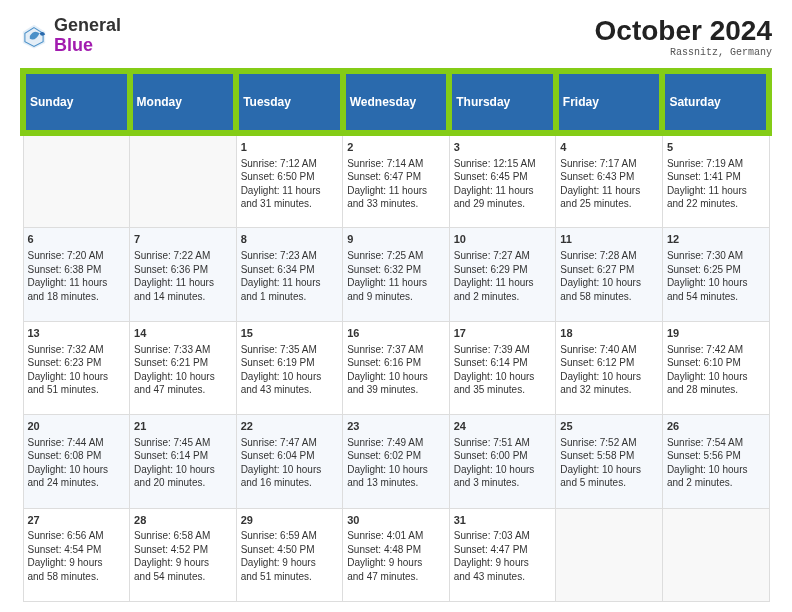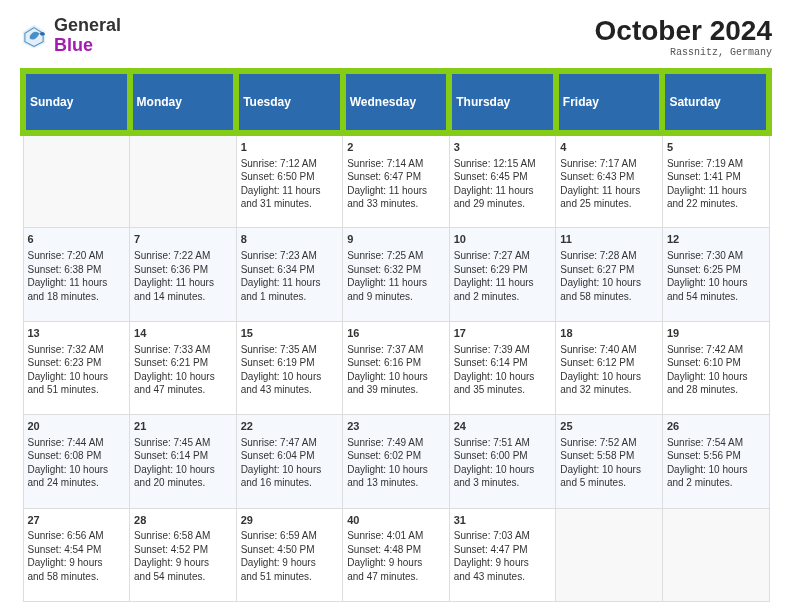--- a/index.html
+++ b/index.html
@@ -337,21 +337,21 @@
             <div>and 54 minutes.</div>
           </td>
           <td>
             <span class="day-num">29</span>
             <div>Sunrise: 6:59 AM</div>
             <div>Sunset: 4:50 PM</div>
             <div>Daylight: 9 hours</div>
             <div>and 51 minutes.</div>
           </td>
           <td>
-            <span class="day-num">40</span>
+            <span class="day-num">30</span>
             <div>Sunrise: 4:01 AM</div>
             <div>Sunset: 4:48 PM</div>
             <div>Daylight: 9 hours</div>
             <div>and 47 minutes.</div>
           </td>
           <td>
             <span class="day-num">31</span>
             <div>Sunrise: 7:03 AM</div>
             <div>Sunset: 4:47 PM</div>
             <div>Daylight: 9 hours</div>

